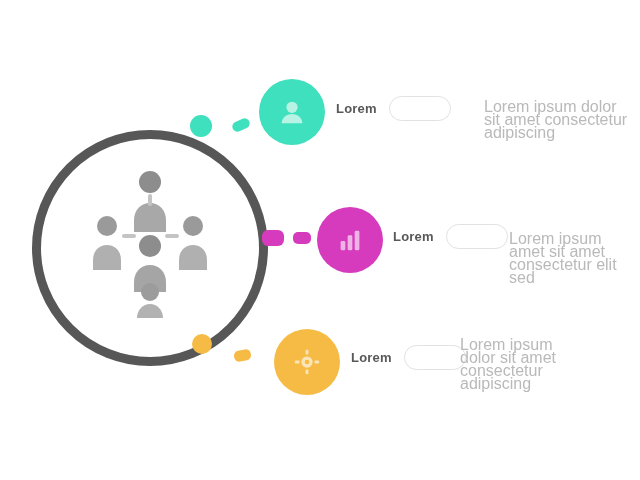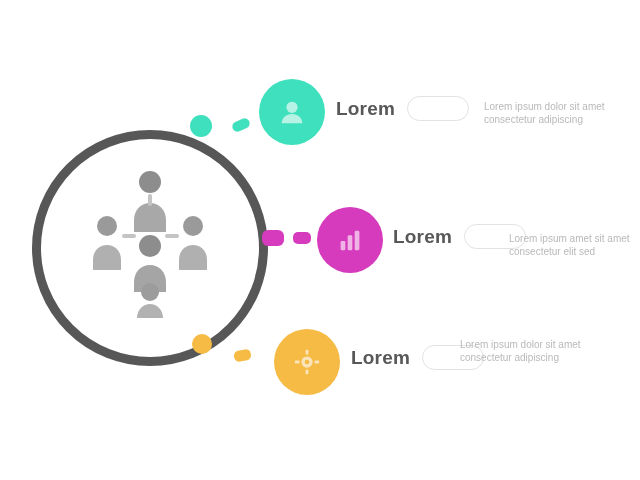--- a/index.html
+++ b/index.html
@@ -139,21 +139,21 @@
   .row {
     position: absolute;
     display: flex;
     align-items: center;
   }
   .row-teal   { left: 336px; top: 96px;  }
   .row-magenta{ left: 393px; top: 224px; }
   .row-orange { left: 351px; top: 345px; }
 
   .row-title {
-    font-size: 19px;
+    font-size: 13px;
     font-weight: bold;
     color: #585858;
     letter-spacing: 0.2px;
     white-space: nowrap;
   }
 
   .row-pill {
     margin-left: 12px;
     min-width: 62px;
     height: 25px;
@@ -165,21 +165,21 @@
     justify-content: center;
     font-size: 10px;
     color: #bdbdbd;
     box-sizing: border-box;
     padding: 0 10px;
     white-space: nowrap;
   }
 
   .row-desc {
     position: absolute;
-    font-size: 10px;
+    font-size: 16px;
     line-height: 13px;
     color: #b9b9b9;
   }
   .desc-teal    { left: 484px; top: 100px; width: 150px; }
   .desc-magenta { left: 509px; top: 232px; width: 126px; }
   .desc-orange  { left: 460px; top: 338px; width: 132px; }
 </style>
 </head>
 <body>
 

